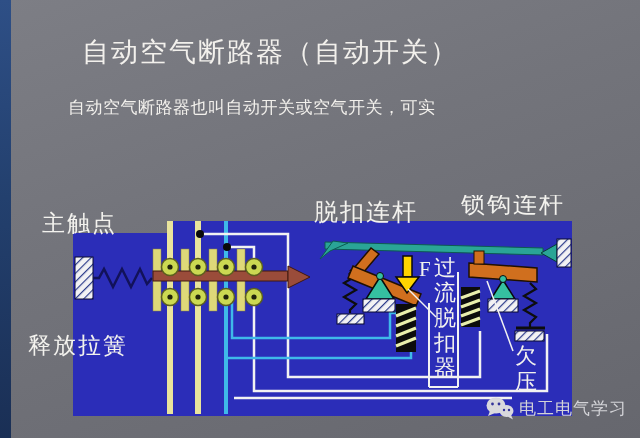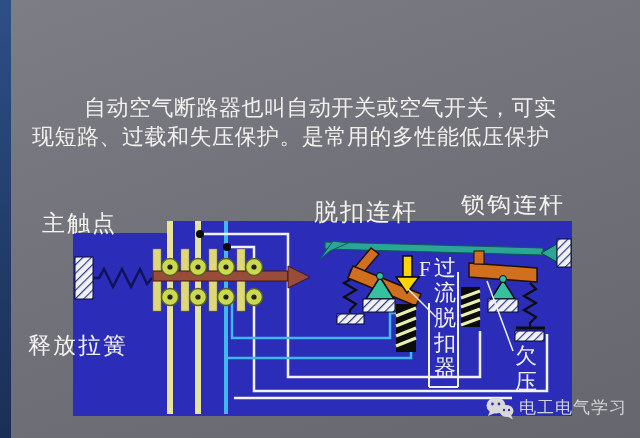--- a/index.html
+++ b/index.html
@@ -10,49 +10,49 @@
   }
   #left-strip{
     position:absolute;left:0;top:0;width:11px;height:438px;
     background:linear-gradient(180deg,#2e4f86 0%,#23406e 45%,#1a2f55 100%);
   }
   .slide-title{
     position:absolute;left:82px;top:34px;
     font-size:27px;color:#f2f0ec;letter-spacing:2px;white-space:nowrap;
   }
   .body-text{
-    position:absolute;left:32px;top:93px;width:600px;
-    font-size:22px;line-height:29px;color:#f2f0ec;letter-spacing:0.5px;
+    position:absolute;left:16px;top:93px;width:600px;
+    font-size:17px;line-height:29px;color:#f2f0ec;letter-spacing:0.5px;
   }
   .body-line{white-space:nowrap;}
   .body-line.indent{padding-left:52px;}
   #diagram-svg{position:absolute;left:0;top:195px;width:640px;height:243px;}
   #diagram-svg text{
     font-family:"Liberation Serif","DejaVu Serif",serif;
     fill:#f3f2ee;letter-spacing:2px;
   }
   #watermark{
     position:absolute;left:486px;top:396px;height:24px;
-    display:flex;gap:5px;
+    display:flex;align-items:center;gap:5px;
   }
   #watermark span{
     font-family:"Liberation Sans","DejaVu Sans",sans-serif;
     font-size:17px;color:#d3d3d7;letter-spacing:1px;white-space:nowrap;
   }
 </style>
 </head>
 <body>
 
 <div id="stage">
   <div id="left-strip"></div>
 
+  <div class="slide-title">自动空气断路器（自动开关）</div>
 
   <div class="body-text">
     <div class="body-line indent">自动空气断路器也叫自动开关或空气开关，可实</div>
-    <div class="body-line">现短路、过载和失压保护。是常用的多性能低压保护</div>
   </div>
 
   <svg id="diagram-svg" viewBox="0 195 640 243" xmlns="http://www.w3.org/2000/svg">
     <defs>
       <pattern id="hatch" width="6" height="6" patternUnits="userSpaceOnUse" patternTransform="rotate(45)">
         <rect width="6" height="6" fill="#f2f2f4"></rect>
         <line x1="0" y1="0" x2="0" y2="6" stroke="#2a3a8a" stroke-width="2.4"></line>
       </pattern>
     </defs>
 

